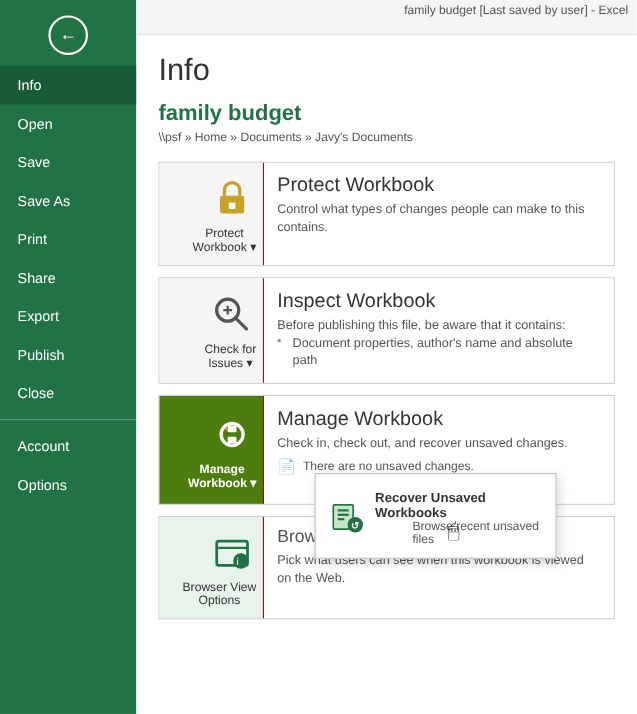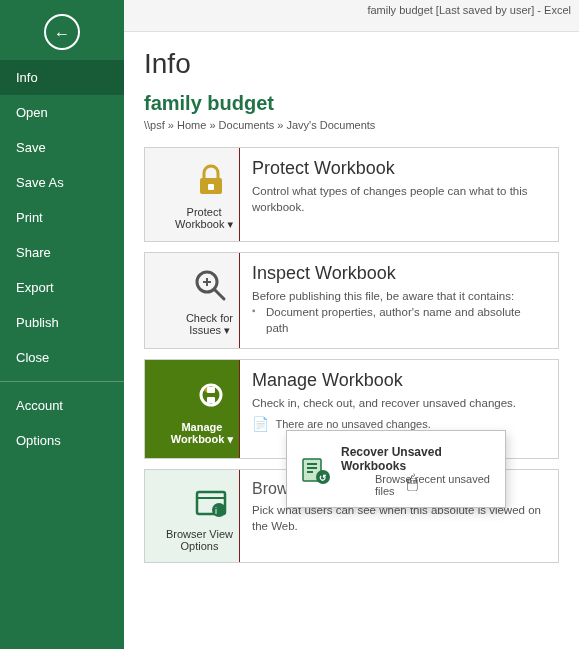--- a/index.html
+++ b/index.html
@@ -304,21 +304,21 @@
 
         <svg class="icon-svg" viewBox="0 0 44 44">
           <rect x="11" y="20" width="22" height="16" rx="2" fill="#c8a227"></rect>
           <path d="M15 20v-5a7 7 0 0114 0v5" fill="none" stroke="#c8a227" stroke-width="3"></path>
           <rect x="19" y="26" width="6" height="6" rx="1" fill="#fff"></rect>
         </svg>
         <span style="font-size:11px;color:#333;text-align:center;">Protect<br>Workbook ▾</span>
       </div>
       <div class="card-text-area">
         <div class="card-title">Protect Workbook</div>
-        <div class="card-desc">Control what types of changes people can what to this workbook.</div>
+        <div class="card-desc">Control what types of changes people can make to this contains.</div>
       </div>
     </div>
 
     <div class="info-card">
       <div class="card-icon-area">
 
         <svg class="icon-svg" viewBox="0 0 44 44">
           <circle cx="18" cy="18" r="10" fill="none" stroke="#555" stroke-width="3"></circle>
           <line x1="25" y1="25" x2="35" y2="35" stroke="#555" stroke-width="3" stroke-linecap="round"></line>
           <line x1="14" y1="18" x2="22" y2="18" stroke="#555" stroke-width="2"></line>
@@ -366,21 +366,21 @@
         <svg class="icon-svg" viewBox="0 0 44 44">
           <rect x="8" y="12" width="28" height="22" rx="2" fill="none" stroke="#217346" stroke-width="2.5"></rect>
           <line x1="8" y1="18" x2="36" y2="18" stroke="#217346" stroke-width="2"></line>
           <circle cx="30" cy="30" r="7" fill="#217346"></circle>
           <text x="26" y="34" fill="#fff" font-size="9" font-family="Arial">i</text>
         </svg>
         <span style="font-size:11px;color:#333;text-align:center;">Browser View<br>Options</span>
       </div>
       <div class="card-text-area">
         <div class="card-title" style="font-size:16px;font-weight:400;color:#555;">Browser View Options</div>
-        <div class="card-desc">Pick what users can see when this absolute is viewed on the Web.</div>
+        <div class="card-desc">Pick what users can see when this workbook is viewed on the Web.</div>
       </div>
     </div>
   </div>
 
   <div class="dropdown-popup">
     <div class="dropdown-item">
       <svg class="dropdown-item-icon" viewBox="0 0 32 32">
         <rect x="4" y="4" width="18" height="22" rx="1" fill="#c8e6c9" stroke="#217346" stroke-width="1.5"></rect>
         <rect x="8" y="8" width="10" height="2" fill="#217346"></rect>
         <rect x="8" y="12" width="10" height="2" fill="#217346"></rect>

